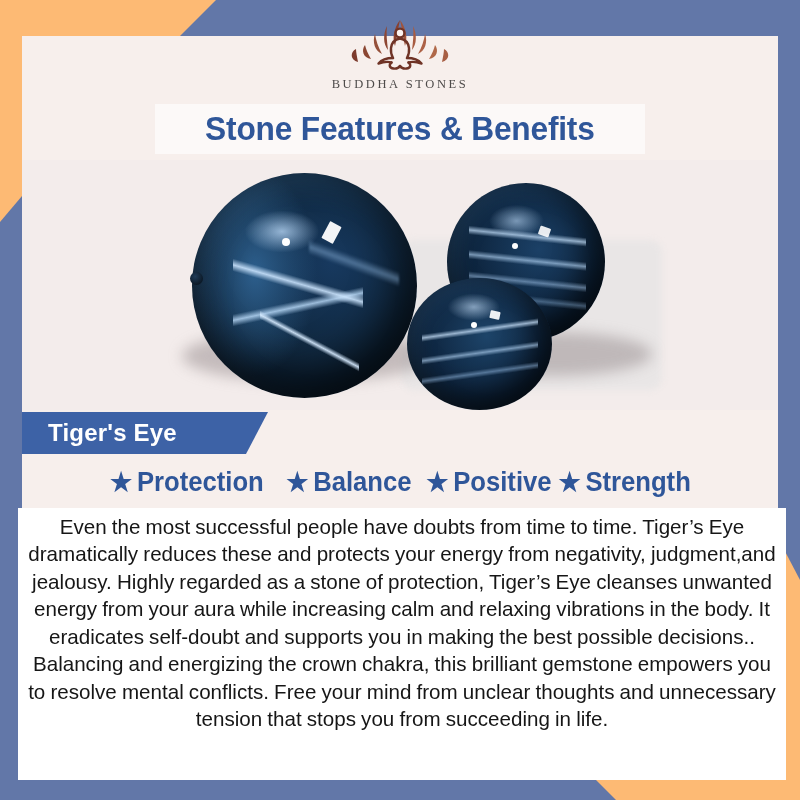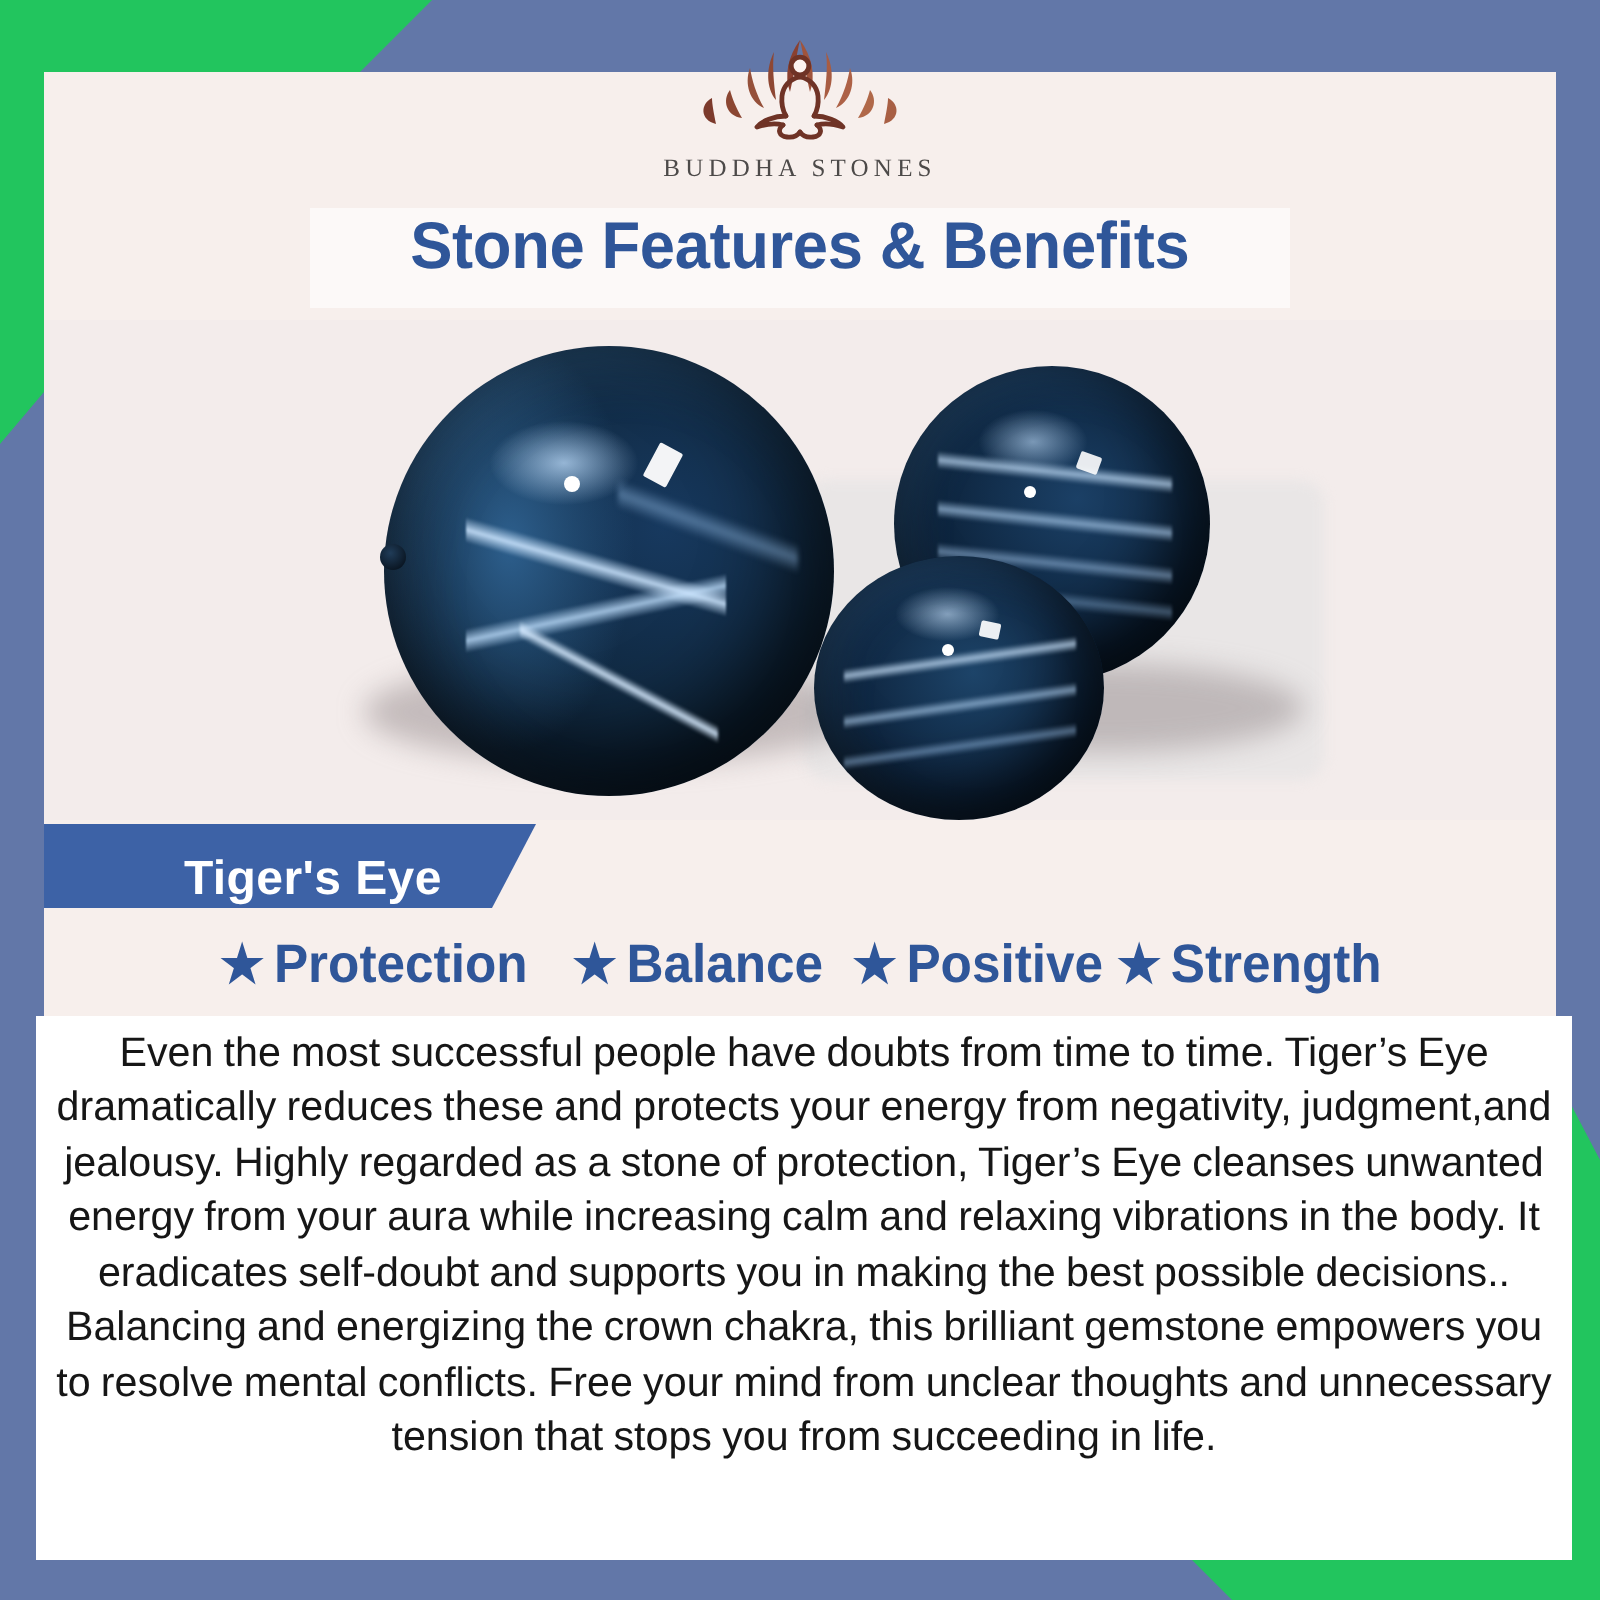--- a/index.html
+++ b/index.html
@@ -1,21 +1,21 @@
 <!DOCTYPE html>
 <html><head>
 <meta charset="utf-8">
 <style>
   html,body{margin:0;padding:0;}
   body{
     width:800px;height:800px;overflow:hidden;
     font-family:"Liberation Sans", sans-serif;
     background:#f9efec;
   }
-  .poster{position:relative;width:800px;height:800px;background:#22c55e;overflow:hidden;}
+  .poster{position:relative;width:800px;height:800px;background:#fdba74;overflow:hidden;}
 
   
   .frame-top-right{
     position:absolute;top:0;left:0;width:800px;height:36px;
     background:#6277a8;
     -webkit-clip-path:polygon(216px 0,800px 0,800px 36px,180px 36px);
     clip-path:polygon(216px 0,800px 0,800px 36px,180px 36px);
   }
   .frame-right{
     position:absolute;top:0;right:0;width:22px;height:580px;
@@ -46,21 +46,21 @@
   .logo-text{
     font-family:"Liberation Serif", serif;
     font-size:12.5px;letter-spacing:2.6px;color:#4d4a49;
     margin-top:1px;font-weight:400;
   }
 
   
   .title-band{
     position:absolute;left:155px;top:104px;width:490px;height:50px;
     background:#fcf9f8;
-    display:flex;align-items:flex-start;justify-content:center;
+    display:flex;align-items:center;justify-content:center;
   }
   .title-text{
     font-size:33px;font-weight:bold;color:#2f5699;
     font-family:"Liberation Sans", sans-serif;
     letter-spacing:-0.2px;transform:scaleX(.96);
     white-space:nowrap;
   }
 
   
   .photo{
@@ -77,21 +77,21 @@
   }
   .glint{position:absolute;background:#ffffff;border-radius:1px;}
   .dot{position:absolute;background:#ffffff;border-radius:50%;}
 
   
   .stone-band{
     position:absolute;left:22px;top:412px;width:246px;height:42px;
     background:#3d62a6;
     -webkit-clip-path:polygon(0 0,246px 0,224px 42px,0 42px);
     clip-path:polygon(0 0,246px 0,224px 42px,0 42px);
-    display:flex;align-items:flex-end;padding-left:44px;
+    display:flex;align-items:center;
   }
   .stone-name{
     color:#ffffff;font-size:24px;font-weight:bold;
     padding-left:26px;letter-spacing:.2px;white-space:nowrap;
   }
 
   
   .benefits{
     position:absolute;left:22px;top:462px;width:756px;height:40px;
     display:flex;align-items:center;justify-content:center;

